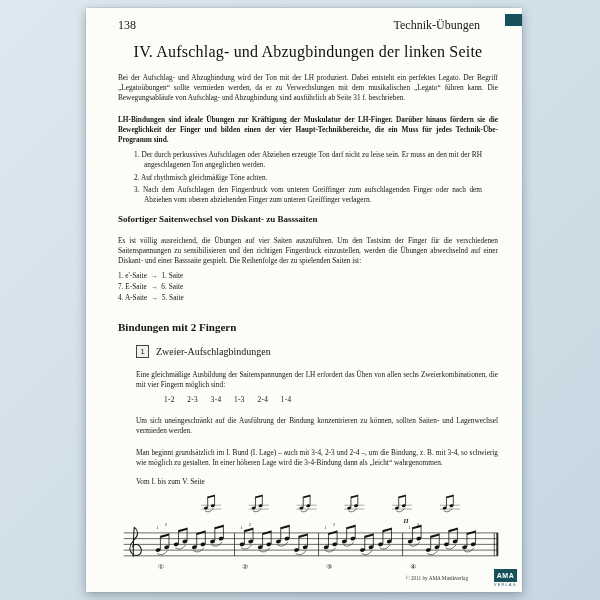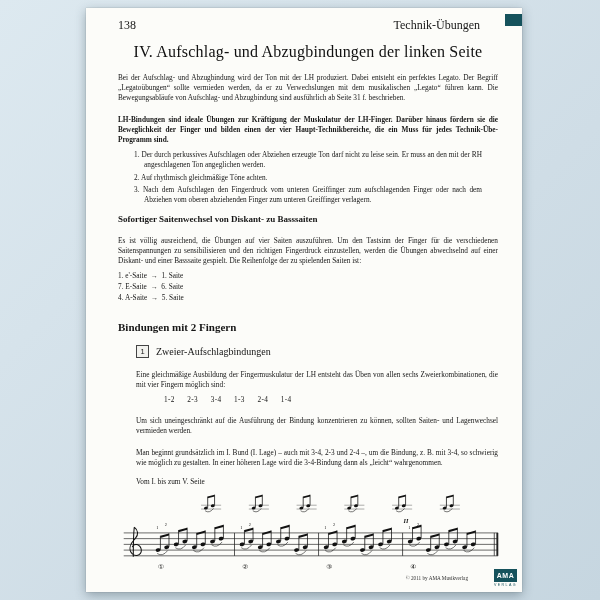--- a/index.html
+++ b/index.html
@@ -63,21 +63,21 @@
       <div class="strline">7. E-Saite  →  6. Saite</div>
       <div class="strline">4. A-Saite  →  5. Saite</div>
 
       <div class="h-section">Bindungen mit 2 Fingern</div>
 
       <div class="exercise">
         <div class="exhead">
           <span class="exnum">1</span>
           <span class="extitle">Zweier-Aufschlagbindungen</span>
         </div>
-        <p class="body">Eine gleichmäßige Ausbildung der Fingermuskulatur der LH entsteht das Üben von allen sechs Zweierkombinationen, die mit vier Fingern möglich sind:</p>
+        <p class="body">Eine gleichmäßige Ausbildung der Saitenspannungen der LH erfordert das Üben von allen sechs Zweierkombinationen, die mit vier Fingern möglich sind:</p>
         <div class="combos">1-2      2-3      3-4      1-3      2-4      1-4</div>
         <p class="body">Um sich uneingeschränkt auf die Ausführung der Bindung konzentrieren zu können, sollten Saiten- und Lagenwechsel vermieden werden.</p>
         <p class="body">Man beginnt grundsätzlich im I. Bund (I. Lage) – auch mit 3-4, 2-3 und 2-4 –, um die Bindung, z. B. mit 3-4, so schwierig wie möglich zu gestalten. In einer höheren Lage wird die 3-4-Bindung dann als „leicht“ wahrgenommen.</p>
         <div class="caption">Vom I. bis zum V. Seite</div>
       </div>
 
       <div class="musicwrap">
         <svg id="staff-svg" class="music" viewBox="0 0 400 88">
             <line x1="87" y1="17" x2="108" y2="17" stroke="#555" stroke-width="0.5"></line>
             <line x1="87" y1="21" x2="108" y2="21" stroke="#555" stroke-width="0.5"></line>

